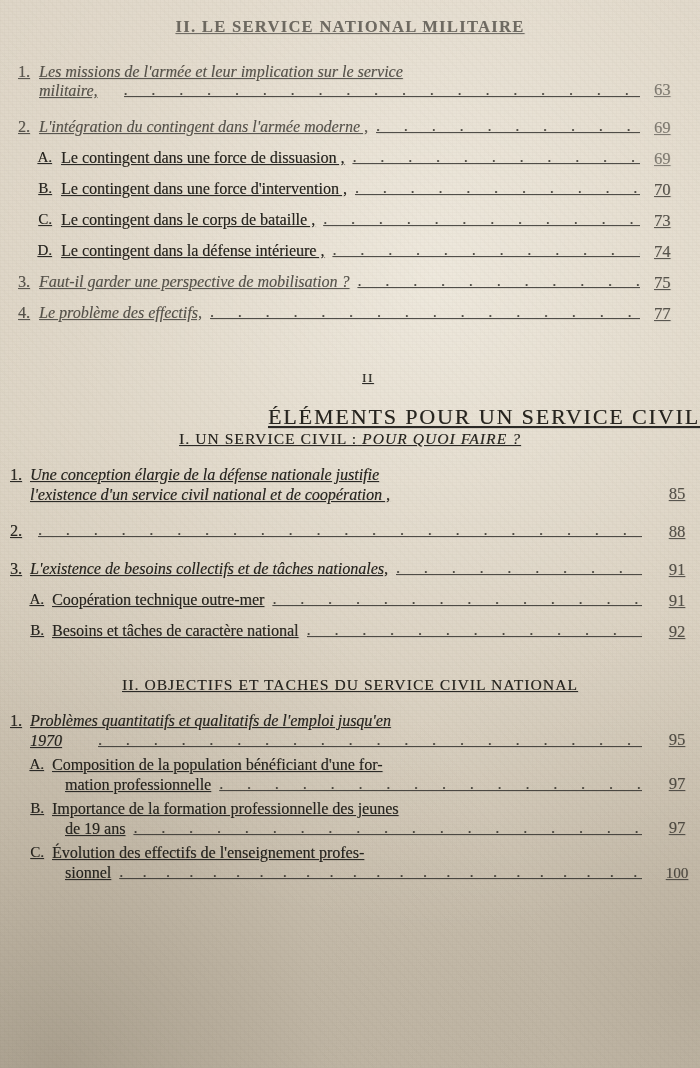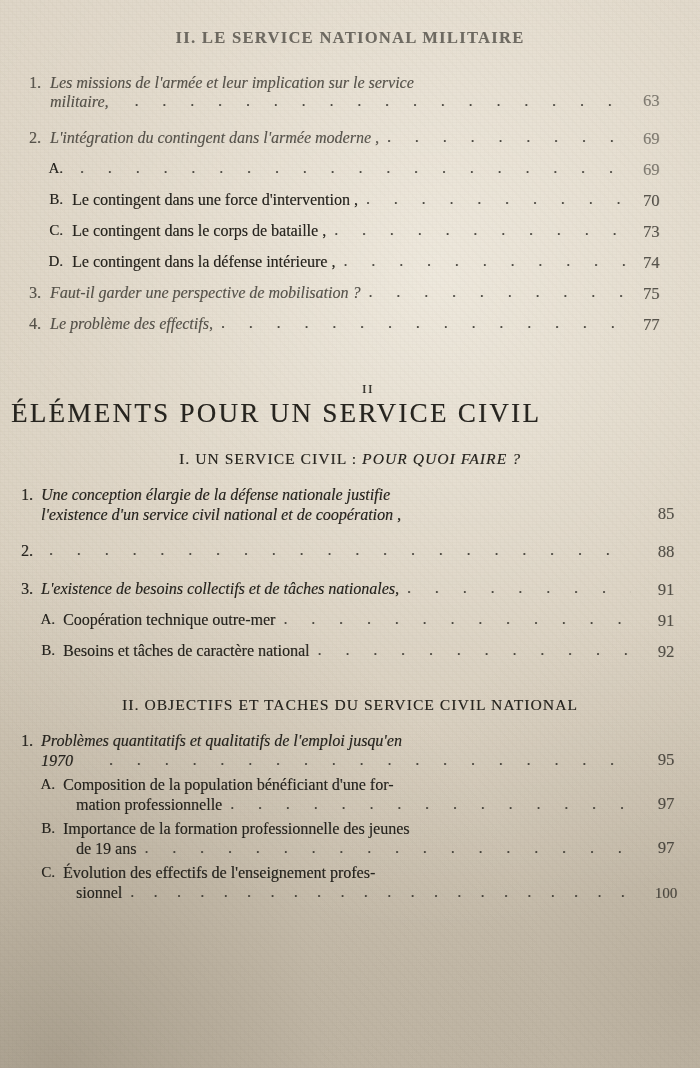--- a/index.html
+++ b/index.html
@@ -32,21 +32,22 @@
     opacity: 0.5;
     mix-blend-mode: multiply;
     background-image:
       repeating-linear-gradient(0deg, rgba(120,110,92,0.05) 0px, rgba(120,110,92,0.05) 1px, rgba(0,0,0,0) 1px, rgba(0,0,0,0) 3px),
       repeating-linear-gradient(90deg, rgba(130,120,100,0.045) 0px, rgba(130,120,100,0.045) 1px, rgba(0,0,0,0) 1px, rgba(0,0,0,0) 4px),
       repeating-linear-gradient(47deg, rgba(150,140,120,0.035) 0px, rgba(150,140,120,0.035) 2px, rgba(0,0,0,0) 2px, rgba(0,0,0,0) 7px);
   }
   .content {
     position: absolute;
     inset: 0;
-    padding: 11px;
+    padding: 0;
+    text-decoration: underline;
   }
 
   
   .ink {
     color: #26241f;
     text-shadow: 0.4px 0.3px 0.6px rgba(60,55,45,0.45);
   }
   .faded { opacity: 0.74; }
   .veryfaded { opacity: 0.52; }
 
@@ -61,32 +62,31 @@
   #head-military { margin-top: 17px; opacity: 0.62; }
 
   .part-num {
     text-align: center;
     font-size: 13px;
     letter-spacing: 0.12em;
     margin-top: 0;
     margin-left: 36px;
   }
   .part-title {
-    text-align: left;
-    font-size: 27px;
+    text-align: right;
+    font-size: 22px;
     letter-spacing: 0.085em;
-    margin-top: 1px;
+    margin-top: 18px;
     font-weight: 400;
   }
   .sub-head {
     text-align: center;
     font-variant: small-caps;
     letter-spacing: 0.07em;
     font-size: 15.5px;
-    margin-top: 21px;
   }
   .sub-head .ital { font-style: italic; }
 
   
   .entries { margin: 0; }
 
   .row {
     display: flex;
     align-items: flex-start;
     position: relative;
@@ -192,20 +192,21 @@
       </div>
       <div class="pg ink veryfaded">69</div>
     </div>
 
     <div class="sp-sm"></div>
 
     <div class="row">
       <div class="num small sub ink">A.</div>
       <div class="body">
         <div class="line1">
+          <span class="txt ink">Le contingent dans une force de dissuasion ,</span>
           <span class="leader ink veryfaded">. . . . . . . . . . . . . . . . . . . . . . . . . . . . . . . . . . . . . .</span>
         </div>
       </div>
       <div class="pg ink veryfaded">69</div>
     </div>
 
     <div class="sp-sm"></div>
 
     <div class="row">
       <div class="num small sub ink">B.</div>

